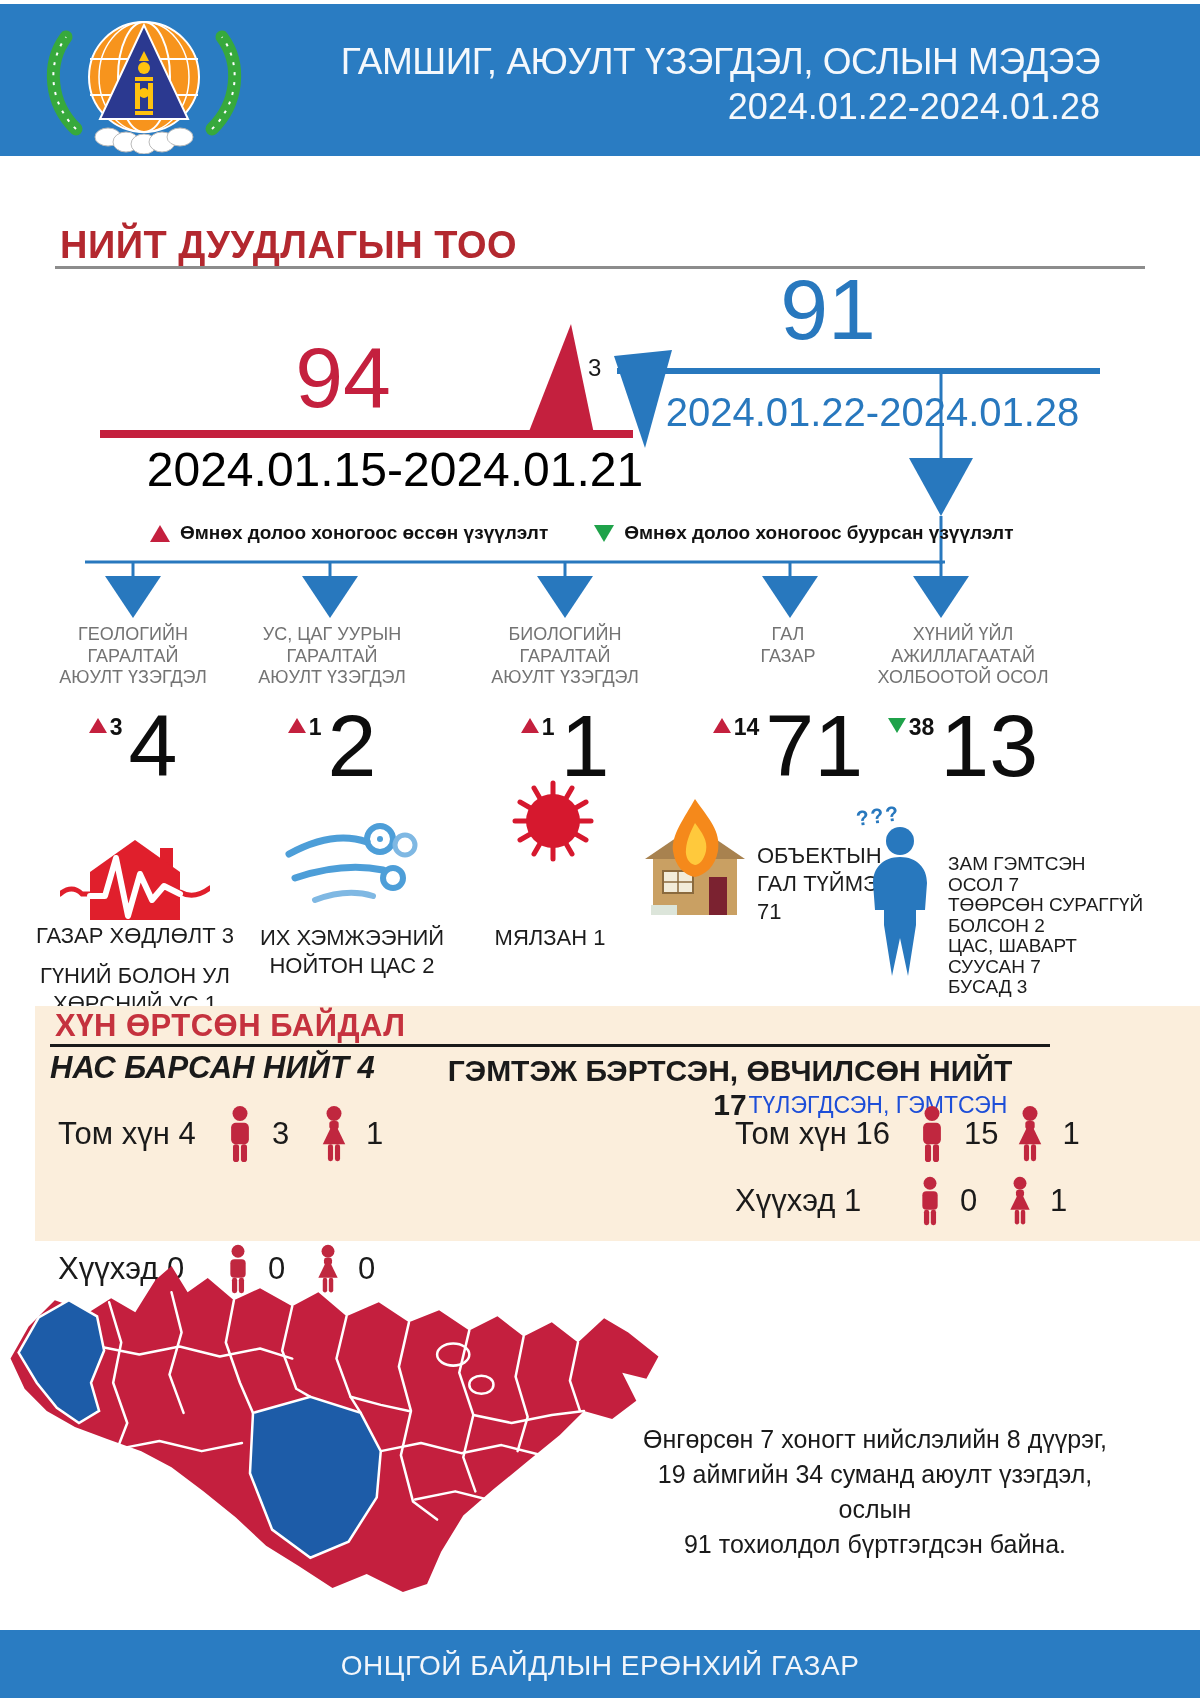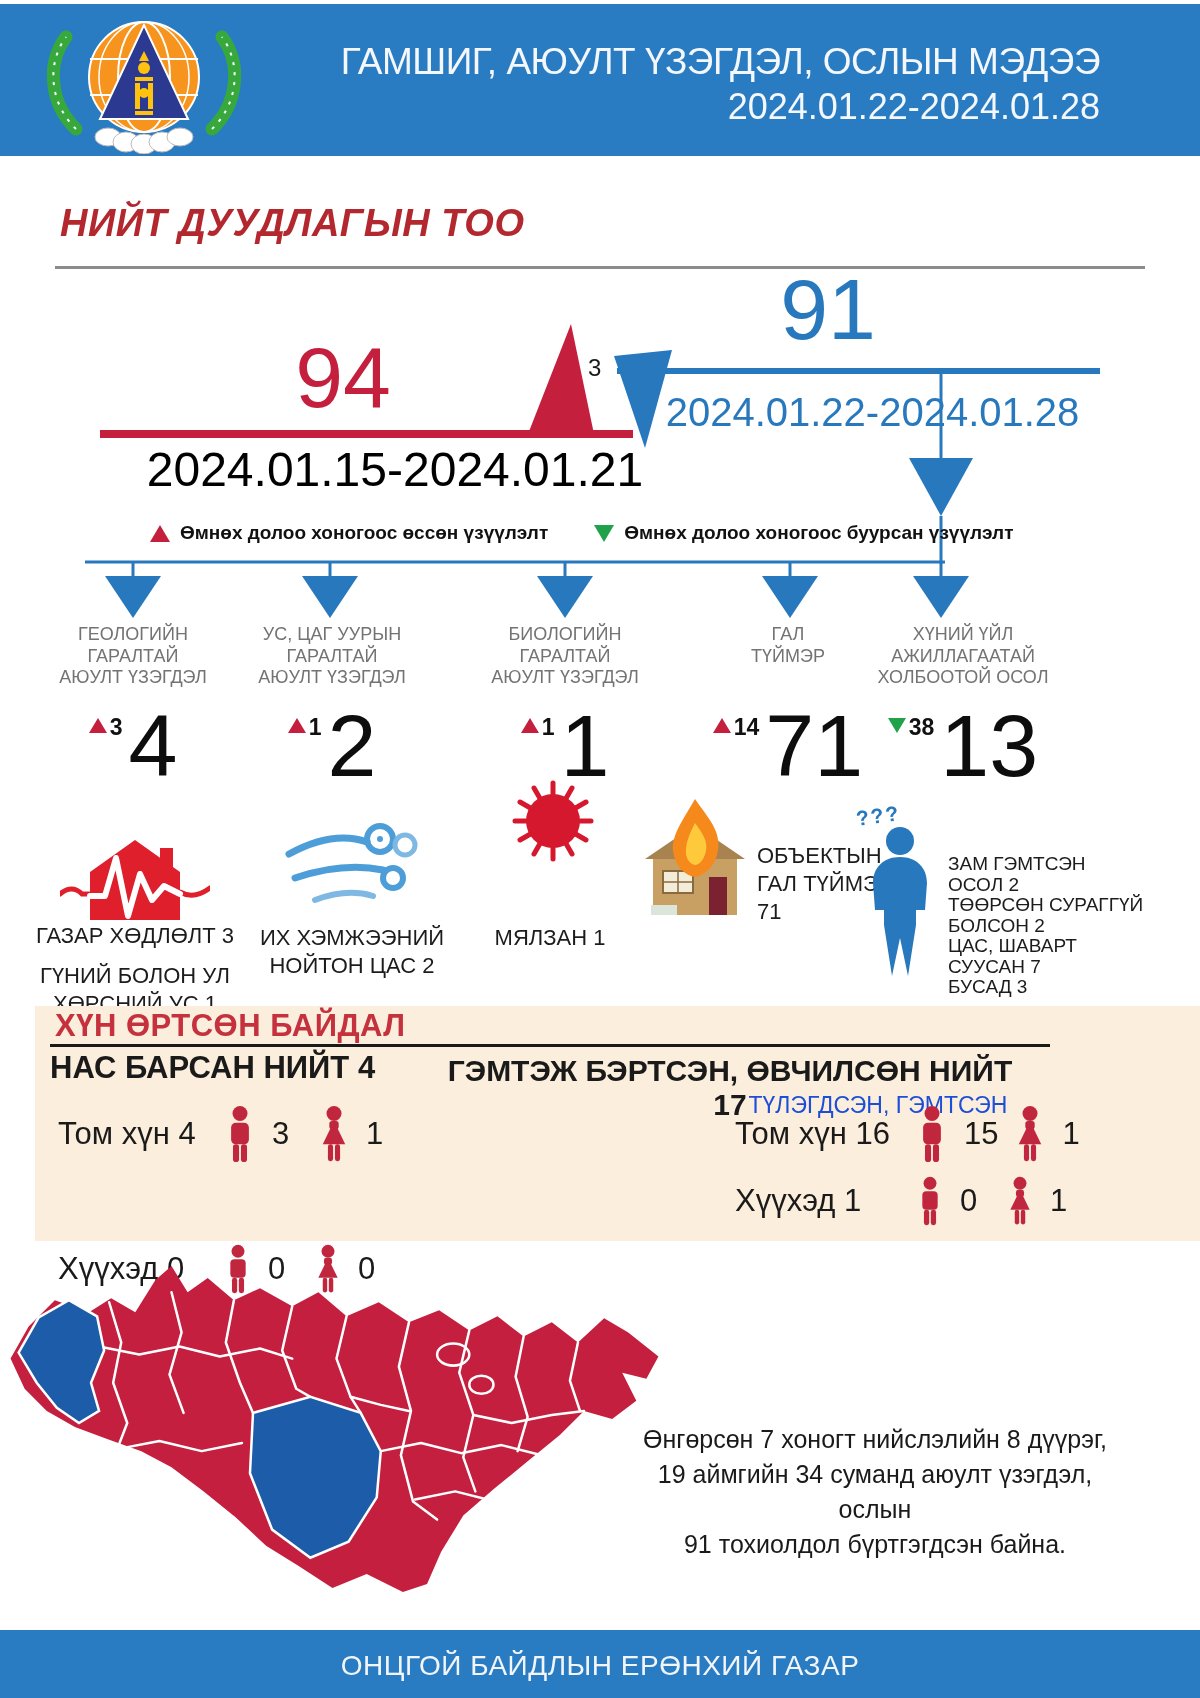--- a/index.html
+++ b/index.html
@@ -7,21 +7,21 @@
   .page { position:relative; width:1200px; height:1698px; background:#ffffff; overflow:hidden; margin:4px auto; }
   .abs { position:absolute; }
 
   
   .header { position:absolute; left:0; top:0; width:1200px; height:152px; background:#2A7CC2; }
   .header-titles { position:absolute; right:100px; top:36px; text-align:right; color:#F4F8FC; }
   .header-title { font-size:37px; letter-spacing:-0.5px; line-height:1.2; }
   .header-period { font-size:36px; letter-spacing:0px; line-height:1.25; }
 
   
-  .section-title { position:absolute; left:60px; top:198px; font-size:38px; font-weight:bold; color:#B3282F; letter-spacing:0.5px;font-style:italic; }
+  .section-title { position:absolute; left:60px; top:220px; font-size:38px; font-weight:bold; color:#B3282F; letter-spacing:0.5px; }
   .section-rule { position:absolute; left:55px; top:262px; width:1090px; height:3px; background:#8c8c8c; }
 
   
   .num-prev { position:absolute; left:233px; top:330px; width:220px; text-align:center; font-size:86px; color:#C4203E; line-height:1; }
   .num-cur  { position:absolute; left:728px; top:262px; width:200px; text-align:center; font-size:86px; color:#2878BE; line-height:1; }
   .line-prev { position:absolute; left:100px; top:426px; width:533px; height:8px; background:#C4203E; }
   .line-cur  { position:absolute; left:617px; top:364px; width:483px; height:6px; background:#2878BE; }
   .date-prev { position:absolute; left:95px; top:438px; width:600px; text-align:center; font-size:48px; color:#000000; }
   .date-cur  { position:absolute; left:640px; top:386px; width:465px; text-align:center; font-size:40px; color:#2878BE; }
   .tri-up-big { position:absolute; left:525px; top:318px; }
@@ -52,21 +52,21 @@
   
   .bd-label { position:absolute; font-size:22px; color:#1c1c1c; text-align:center; line-height:1.25; }
   .bd-lines { position:absolute; font-size:22px; color:#1c1c1c; text-align:left; line-height:1.27; }
   .bd-lines-sm { position:absolute; font-size:19px; color:#1c1c1c; text-align:left; line-height:1.08; }
   .qmarks { position:absolute; left:856px; top:800px; font-size:21px; font-weight:bold; color:#2878BE; letter-spacing:2px; transform:rotate(-8deg); }
 
   
   .panel { position:absolute; left:35px; top:1002px; width:1165px; height:235px; background:#FBEEDC; }
   .panel-title { position:absolute; left:55px; top:1004px; font-size:31px; font-weight:bold; color:#C5323E; letter-spacing:0.5px; }
   .panel-rule { position:absolute; left:50px; top:1040px; width:1000px; height:3px; background:#1a1a1a; }
-  .deaths-title { position:absolute; left:50px; top:1046px; font-size:31px; font-weight:bold; color:#1a1a1a; }
+  .deaths-title { position:absolute; left:50px; top:1046px; font-size:31px; font-weight:bold; color:#1a1a1a;font-style:italic; }
   .injured-title { position:absolute; left:430px; top:1050px; width:600px; text-align:center; font-size:30px; font-weight:bold; color:#1a1a1a; }
   .injured-sub { position:absolute; left:668px; top:1088px; width:420px; text-align:center; font-size:23px; color:#1d4ed8; }
   .p-row { position:absolute; display:flex; align-items:center; gap:16px; font-size:31px; color:#1a1a1a; }
   .p-row .lbl { min-width:150px; }
   .p-row .cnt { min-width:30px; }
   .pict { display:block; }
 
   
   .map-svg { position:absolute; left:8px; top:1258px; }
   .map-note { position:absolute; left:640px; top:1418px; width:470px; text-align:center; font-size:25px; color:#1a1a1a; line-height:35px; }
@@ -203,21 +203,21 @@
           <span class="t-up"></span>
           <span class="delta-num">1</span>
         </span>
       <span class="big-num">1</span>
     </div>
   </div>
 
   <div class="cat" style="left:683px;">
     <div class="cat-label">
       <span>ГАЛ</span>
-        <span>ТҮЙМЭР</span>
+        <span>ГАЗАР</span>
     </div>
     <div class="val-row">
       <span class="delta">
           <span class="t-up"></span>
           <span class="delta-num">14</span>
         </span>
       <span class="big-num">71</span>
     </div>
   </div>
 
@@ -293,21 +293,21 @@
     <div>71</div>
   </div>
 
   <div class="qmarks">???</div>
   <svg class="abs" style="left:855px; top:822px;" width="90" height="155" viewBox="0 0 90 155">
     <circle cx="45" cy="15" r="14" fill="#2878BE"></circle>
     <path d="M45 31 C62 31 72 42 72 57 L70 84 L61 84 L61 62 L61 99 L53 150 L45 112 L37 150 L29 99 L29 62 L29 84 L20 84 L18 57 C18 42 28 31 45 31 Z" fill="#2878BE"></path>
   </svg>
   <div class="bd-lines-sm" style="left:948px; top:850px; width:200px;">
     <div>ЗАМ ГЭМТСЭН</div>
-    <div>ОСОЛ 2</div>
+    <div>ОСОЛ 7</div>
     <div>ТӨӨРСӨН СУРАГГҮЙ</div>
     <div>БОЛСОН 2</div>
     <div>ЦАС, ШАВАРТ</div>
     <div>СУУСАН 7</div>
     <div>БУСАД 3</div>
   </div>
 
   <div class="panel"></div>
   <div class="panel-title">ХҮН ӨРТСӨН БАЙДАЛ</div>
   <div class="panel-rule"></div>

